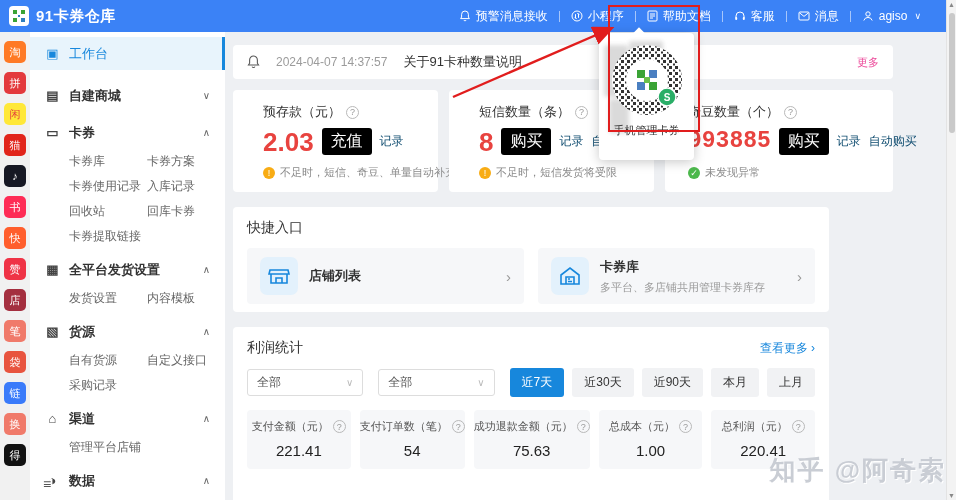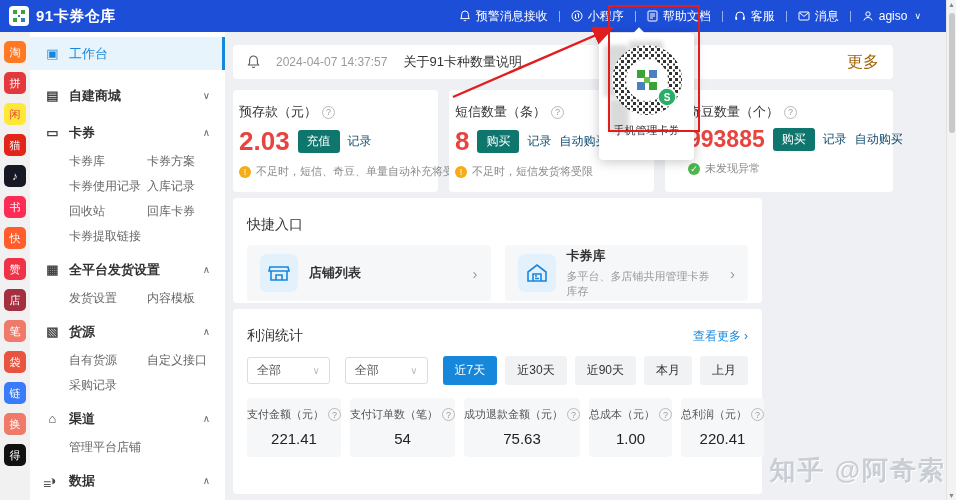--- a/index.html
+++ b/index.html
@@ -2,21 +2,21 @@
 <html><head>
 <meta charset="utf-8">
 <style>
   * { box-sizing: border-box; margin: 0; padding: 0; }
   html,body { width:956px; height:500px; }
   body {
     position:relative; overflow:hidden; background:#eef0f3;
     font-family:"Liberation Sans", sans-serif; font-size:13px; color:#333;
   }
   
-  .header{position:absolute;left:0;top:0;width:948px;height:32px;background:#1d4ed8;display:flex;align-items:center;color:#fff;z-index:5;}
+  .header{position:absolute;left:0;top:0;width:948px;height:32px;background:#3b82f6;display:flex;align-items:center;color:#fff;z-index:5;}
   .logo{display:flex;align-items:center;gap:7px;padding-left:9px;width:218px;}
   .logo-qr{width:20px;height:20px;background:#fff;border-radius:4px;display:flex;align-items:center;justify-content:center;}
   .app-title{font-weight:bold;font-size:15px;letter-spacing:.5px;}
   .hnav-wrap{margin-left:auto;display:flex;align-items:center;padding-right:16px;}
   .hnav{display:flex;align-items:center;gap:5px;color:#fff;font-size:12px;padding:0 11px;cursor:pointer;white-space:nowrap;}
   .hsep{width:1px;height:11px;background:rgba(255,255,255,.55);}
   .hnav svg{display:block;}
   .u-chev{font-size:9px;margin-left:2px;}
   
   .rail{position:absolute;left:0;top:32px;width:30px;height:468px;background:#f1f1f1;display:flex;flex-direction:column;align-items:center;padding-top:9px;gap:9px;z-index:2;}
@@ -35,36 +35,36 @@
   .chev{margin-left:auto;margin-right:15px;color:#666;font-size:10px;font-weight:normal;}
   .sub-row{display:flex;height:25px;align-items:center;padding-left:39px;}
   .sub{width:83px;font-size:12px;color:#666;cursor:pointer;white-space:nowrap;}
   .collapse-btn{position:absolute;bottom:8px;left:13px;color:#555;font-size:14px;cursor:pointer;}
   
   .main{position:absolute;left:225px;top:32px;width:721px;height:468px;overflow:hidden;z-index:1;}
   .inner{margin:13px 0 0 8px;width:660px;}
   .notice{height:34px;background:#fff;border-radius:4px;display:flex;align-items:center;padding:0 14px;gap:16px;}
   .n-time{color:#9b9b9b;font-size:12px;}
   .n-title{font-size:13px;color:#333;}
-  .n-more{margin-left:auto;color:#a16207;font-size:16px;cursor:pointer;}
+  .n-more{margin-left:auto;color:#ec4899;font-size:11px;cursor:pointer;}
   .cards{display:flex;gap:11px;margin-top:11px;}
-  .card{background:#fff;border-radius:4px;height:102px;padding:13px 6px;}
+  .card{background:#fff;border-radius:4px;height:102px;padding:13px 30px;}
   .c1{width:205px}.c2{width:205px}.c3{width:228px;padding-left:23px;}
   .c-title{font-size:13px;color:#333;display:flex;gap:5px;align-items:center;}
   .q{width:13px;height:13px;min-width:13px;border:1px solid #b9b9b9;border-radius:50%;color:#999;font-size:9px;display:inline-flex;align-items:center;justify-content:center;}
   .c-val-row{display:flex;align-items:center;gap:8px;margin-top:7px;}
   .c-val{color:#e8433f;font-size:26px;font-weight:bold;line-height:1;}
-  .c3 .c-val{font-size:23px;}
-  .btn{background:#0f766e;color:#fff;font-size:12px;padding:3px 9px;border-radius:3px;cursor:pointer;white-space:nowrap;}
+  .c3 .c-val{font-size:23px;font-family:Liberation Mono, monospace;}
+  .btn{background:#000000;color:#fff;font-size:16px;padding:3px 9px;border-radius:3px;cursor:pointer;white-space:nowrap;}
   .lnk{color:#0c4a6e;font-size:12px;cursor:pointer;white-space:nowrap;}
   .c-warn{margin-top:10px;font-size:11px;color:#8a8a8a;display:flex;gap:5px;align-items:center;white-space:nowrap;}
   .dot{width:12px;height:12px;min-width:12px;border-radius:50%;color:#fff;font-size:9px;display:inline-flex;align-items:center;justify-content:center;}
   .dot-warn{background:#f8ac14;}
   .dot-ok{background:#4cb84c;}
-  .section{background:#fff;border-radius:4px;margin-top:6px;padding:18px 14px;width:529px;}
+  .section{background:#fff;border-radius:4px;margin-top:15px;padding:12px 14px;width:596px;}
   .sec-title{font-size:14px;color:#333;}
   .q-cards{display:flex;gap:14px;margin-top:11px;}
   .q-card{flex:1;background:#f6f7f9;border-radius:4px;height:56px;display:flex;align-items:center;padding:0 13px;gap:11px;cursor:pointer;justify-content:center;}
   .q-ico{width:38px;height:38px;min-width:38px;background:#e3f1fc;border-radius:7px;display:flex;align-items:center;justify-content:center;}
   .q-t{font-size:13px;font-weight:bold;color:#333;}
   .q-d{font-size:11px;color:#999;margin-top:4px;}
   .q-arrow{margin-left:auto;color:#999;font-size:15px;}
   .p-head{display:flex;align-items:center;}
   .p-more{margin-left:auto;color:#1787dc;font-size:12px;cursor:pointer;display:flex;gap:3px;align-items:center;}
   .filters{display:flex;gap:15px;margin-top:11px;align-items:center;}

